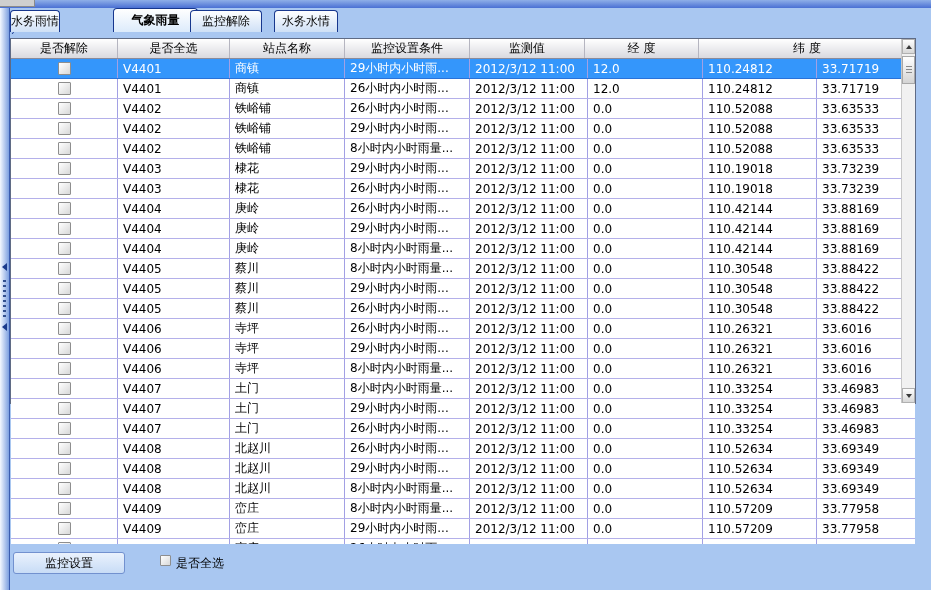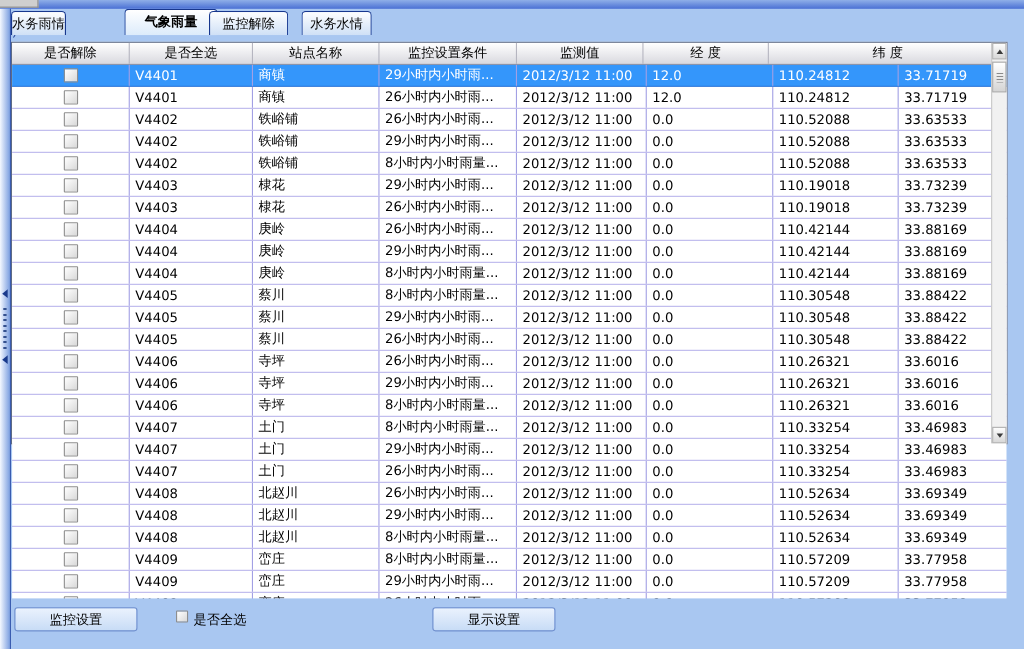--- a/index.html
+++ b/index.html
@@ -423,14 +423,13 @@
     </div>
   </div>
 </div>
 
 <div class="footer">
   <div class="btn btn-monitor">监控设置</div>
   <div class="selall">
     <span class="checkbox small"></span>
     <span>是否全选</span>
   </div>
-  <div class="btn btn-display">显示设置</div>
 </div>
 
 </body></html>

